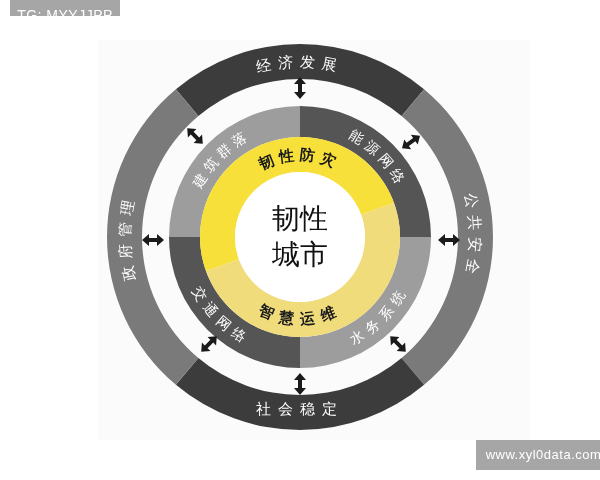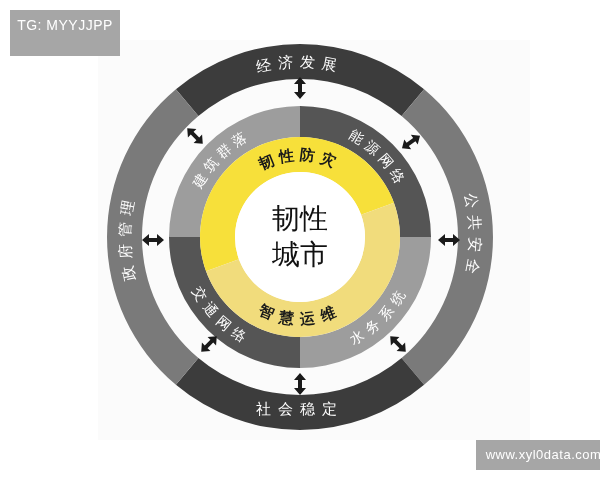--- a/index.html
+++ b/index.html
@@ -10,21 +10,21 @@
     }
     .panel {
       position: absolute; left: 98px; top: 40px; width: 432px; height: 400px;
       background: #fbfbfb;
     }
     .badge {
       position: absolute; background: #a6a6a6; color: #ffffff;
       font-family: "Liberation Sans", "DejaVu Sans", sans-serif;
       font-size: 14px; letter-spacing: 0.5px; line-height: 30px; text-align: center;
     }
-    .badge.tg { left: 10px; top: 10px; width: 110px; height: 46px; }
+    .badge.tg { left: 10px; top: 0; width: 110px; height: 16px; }
     .badge.url { left: 476px; top: 440px; width: 135px; height: 30px; font-size: 13px; }
     svg.diagram { position: absolute; left: 0; top: 0; }
     .ring-label { font-family: "DejaVu Sans", sans-serif; font-size: 15px; fill: #ffffff; letter-spacing: 7px; }
     .inner-label { font-family: "DejaVu Sans", sans-serif; font-size: 15px; font-weight: bold; fill: #1a1a1a; letter-spacing: 6px; }
     .center-label { font-family: "DejaVu Sans", sans-serif; font-size: 28px; fill: #111111; }
   </style>
 </head>
 <body>
 
 <div class="panel"></div>

